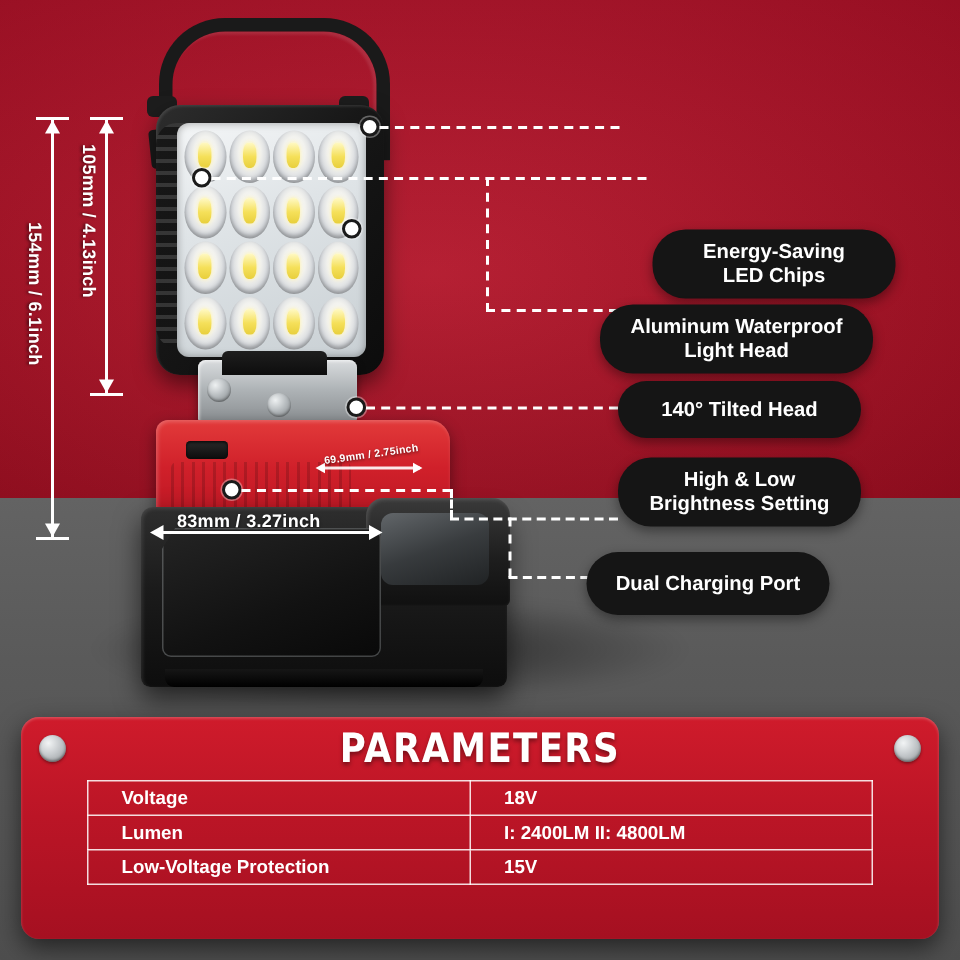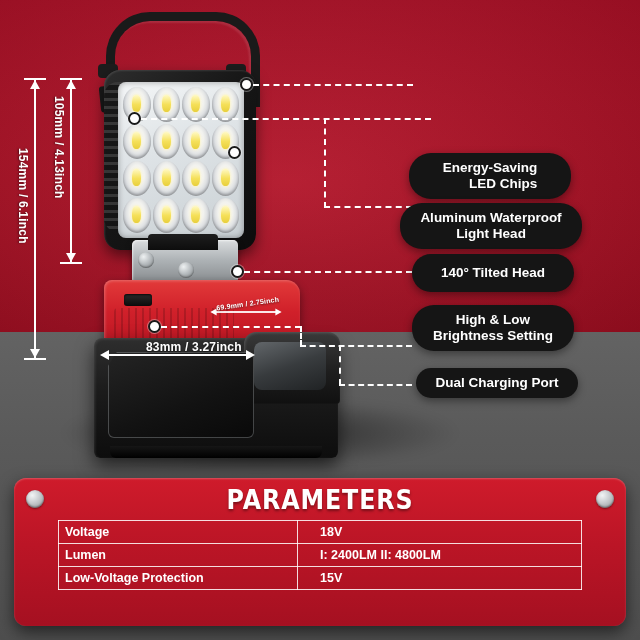--- a/index.html
+++ b/index.html
@@ -136,21 +136,21 @@
   .screw.s1{left:12px;top:12px;}
   .screw.s2{right:12px;top:12px;}
   #panel-title{position:absolute;left:0;right:0;top:6px;text-align:center;
     color:#fff;font-weight:bold;font-size:27px;letter-spacing:1px;
     font-family:"DejaVu Sans", sans-serif;
     transform:scaleX(.88);
     text-shadow:0 2px 3px rgba(0,0,0,.4);}
   table{position:absolute;left:44px;top:42px;width:524px;border-collapse:collapse;}
   table td{border:1px solid rgba(255,255,255,.85);color:#fff;font-weight:bold;
     font-size:12.5px;padding:2px 0 3px 0;height:17px;}
-  td.k{width:232px;padding-left:6px;}
+  td.k{width:232px;padding-left:22px;}
   td.v{padding-left:22px;}
 </style>
 </head>
 <body>
 
 <div id="stage">
 
   <div class="bg-red"></div>
   <div class="wall-vignette"></div>
   <div class="bg-floor"></div>
@@ -216,21 +216,21 @@
     <div class="arrow-up" style="left:66px;top:80px;"></div>
     <div class="arrow-down" style="left:66px;top:253px;"></div>
     <div class="dim-cap" style="left:60px;top:262px;"></div>
     <span class="dim-label vert" style="left:66px;top:96px;">105mm / 4.13inch</span>
   </div>
 
   <div>
     <div class="dimline dim-h" style="left:106px;top:354px;width:146px;"></div>
     <div class="arrow-left" style="left:100px;top:350px;"></div>
     <div class="arrow-right" style="left:246px;top:350px;"></div>
-    <span class="dim-label" style="left:118px;top:340px;margin-left:28px;">83mm / 3.27inch</span>
+    <span class="dim-label" style="left:118px;top:340px;">83mm / 3.27inch</span>
   </div>
 
   <div>
     <div class="dimline dim-h" style="left:214px;top:311px;width:66px;opacity:.9;"></div>
     <div class="arrow-left" style="left:209px;top:307px;transform:scale(.7);"></div>
     <div class="arrow-right" style="left:274px;top:307px;transform:scale(.7);"></div>
     <span class="dim-label" style="left:216px;top:300px;font-size:7px;transform:rotate(-8deg);">69.9mm / 2.75inch</span>
   </div>
 
   <div class="marker" style="left:240px;top:78px;"></div>
@@ -249,21 +249,21 @@
   <div class="dash-h" style="left:244px;top:271px;width:168px;"></div>
 
   <div class="dash-h" style="left:161px;top:326px;width:140px;"></div>
   <div class="dash-v" style="left:300px;top:326px;height:20px;"></div>
   <div class="dash-h" style="left:300px;top:345px;width:112px;"></div>
 
   <div class="dash-v" style="left:339px;top:345px;height:40px;"></div>
   <div class="dash-h" style="left:339px;top:384px;width:73px;"></div>
 
 
-  <div class="pill" style="left:409px;top:153px;width:162px;height:46px;text-align:right;">
+  <div class="pill" style="left:435px;top:153px;width:162px;height:46px;">
     <span>
       <span>Energy-Saving</span><br>
       <span>LED Chips</span>
     </span>
   </div>
 
   <div class="pill" style="left:400px;top:203px;width:182px;height:46px;">
     <span>
       <span>Aluminum Waterproof</span><br>
       <span>Light Head</span>
@@ -274,21 +274,21 @@
     <span>140° Tilted Head</span>
   </div>
 
   <div class="pill" style="left:412px;top:305px;width:162px;height:46px;">
     <span>
       <span>High &amp; Low</span><br>
       <span>Brightness Setting</span>
     </span>
   </div>
 
-  <div class="pill" style="left:416px;top:368px;width:162px;height:30px;">
+  <div class="pill" style="left:391px;top:368px;width:162px;height:42px;">
     <span>Dual Charging Port</span>
   </div>
 
   <div id="panel">
     <div class="screw s1"></div>
     <div class="screw s2"></div>
     <div id="panel-title">PARAMETERS</div>
     <table>
       <tbody>
         <tr>

